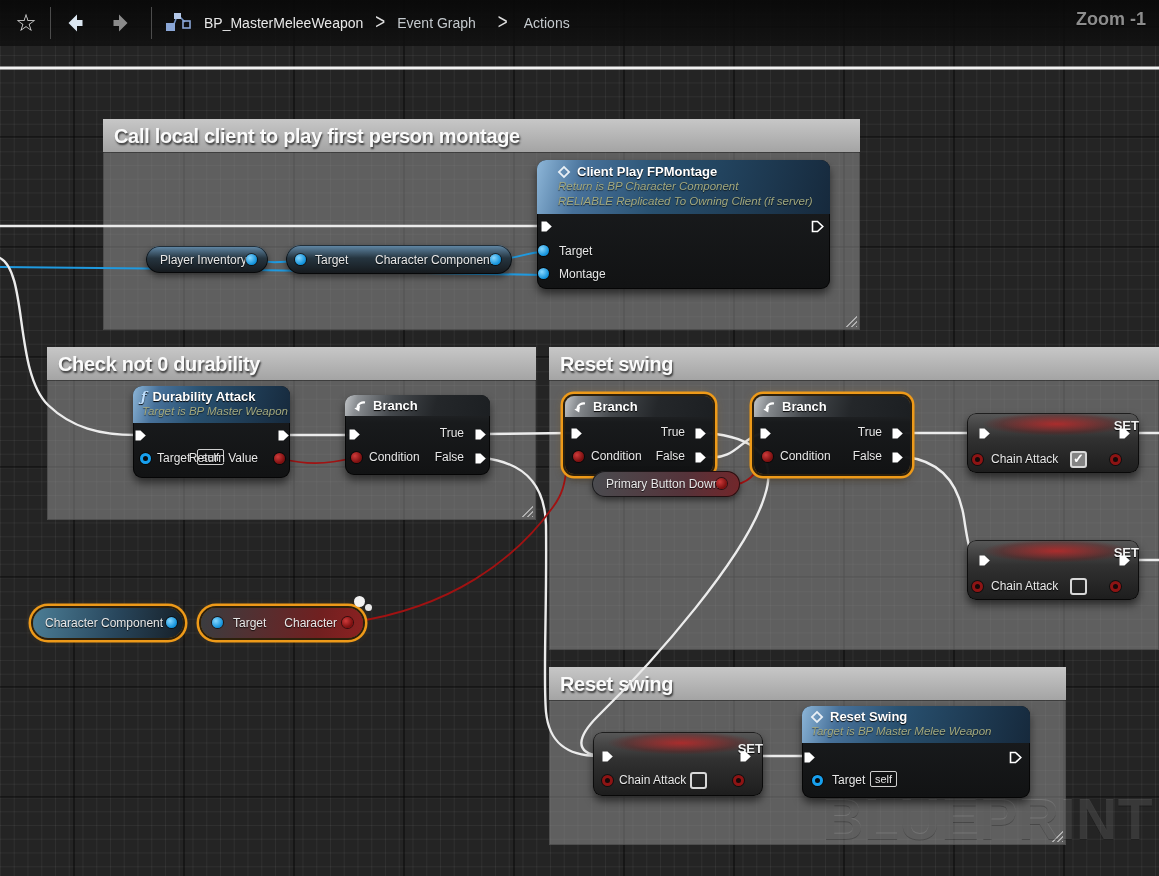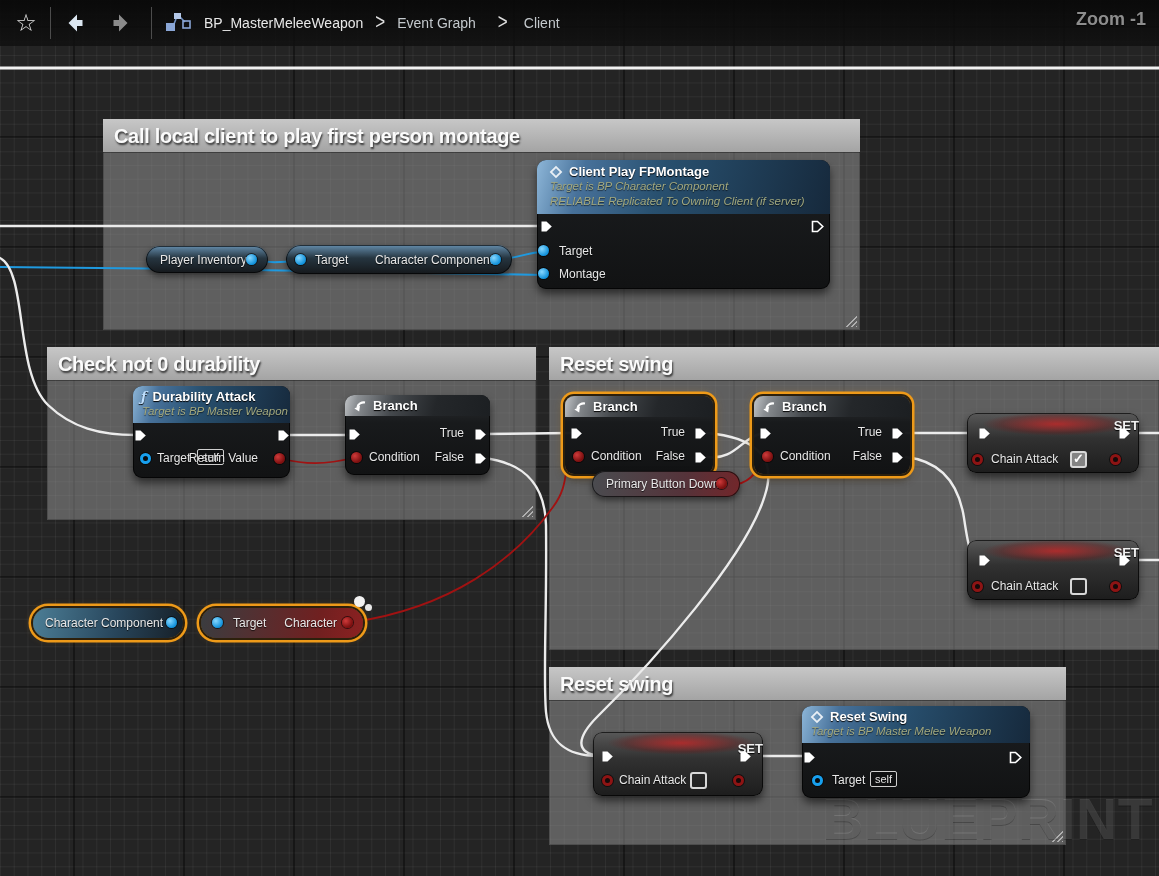--- a/index.html
+++ b/index.html
@@ -22,21 +22,21 @@
   .rhandle{position:absolute;right:3px;bottom:3px;width:13px;height:13px;
            background:repeating-linear-gradient(135deg,transparent 0 2.4px,rgba(255,255,255,.5) 2.4px 3.8px);
            clip-path:polygon(100% 0,100% 100%,0 100%)}
   
   svg.wires{position:absolute;left:0;top:0}
   
   .node{position:absolute;border-radius:9px;
         background:linear-gradient(180deg,rgba(48,51,54,.97),rgba(22,24,26,.97) 34%,rgba(15,16,17,.97));
         box-shadow:0 5px 9px rgba(0,0,0,.55),inset 0 0 0 1px rgba(0,0,0,.7),inset 0 1px 0 rgba(255,255,255,.08)}
   .node.sel{box-shadow:0 0 0 2px rgba(10,10,10,.85),0 0 0 4.5px #ee9a19,0 0 12px rgba(238,154,25,.4),0 5px 9px rgba(0,0,0,.55)}
-  .hdr{border-radius:9px 9px 0 0;padding:4px 8px 5px 12px}
+  .hdr{border-radius:9px 9px 0 0;padding:4px 8px 5px 20px}
   .trow{display:flex;align-items:center;gap:6px;font-weight:bold;font-size:13px;color:#fff;text-shadow:0 1px 1px #000;white-space:nowrap}
   .sub{font-size:11.5px;font-style:italic;color:#a2a87e;text-shadow:0 1px 1px rgba(0,0,0,.6);line-height:1.3;white-space:nowrap;margin-left:1px}
   .hdr.blue{background:linear-gradient(105deg,#8db6d8 0%,#47719a 16%,#28506f 42%,#16293c 100%)}
   .hdr.gray{background:linear-gradient(105deg,#c3c6c9 0%,#8b8f93 9%,#45494d 33%,#24272a 62%,#1c1f22 100%)}
   .setnode{background:radial-gradient(ellipse 95px 15px at 52% 11px,rgba(195,38,38,.8),rgba(120,18,18,.3) 58%,rgba(0,0,0,0) 78%),
                       linear-gradient(180deg,#585858,#313131 42%,#1d1d1d)}
   .settitle{position:absolute;left:0;right:0;text-align:right;font-weight:bold;font-size:13px;color:#f1f1f1;text-shadow:0 1px 1px #000}
   .plabel{position:absolute;font-size:12px;color:#e7e7e7;text-shadow:0 1px 1px rgba(0,0,0,.8);white-space:nowrap;line-height:14px}
   .plabel.r{text-align:right}
   .epin{position:absolute;width:13px;height:13px}
@@ -152,21 +152,21 @@
   </svg>
 
   <div class="node" style="left:537px;top:160px;width:293px;height:129px">
     <div class="hdr blue">
       <div class="trow">
         <svg width="14" height="14" viewBox="0 0 14 14">
             <rect x="3.4" y="3.4" width="7.2" height="7.2" transform="rotate(45 7 7)" fill="none" stroke="#e9eff5" stroke-width="1.8"></rect>
           </svg>
         <span>Client Play FPMontage</span>
       </div>
-      <div class="sub">Target is BP Character Component</div>
+      <div class="sub">Return is BP Character Component</div>
       <div class="sub">RELIABLE Replicated To Owning Client (if server)</div>
     </div>
     <span class="epin" style="left:3px;top:59px"><svg width="13" height="13" viewBox="0 0 13 13">
           <path d="M1.5 1.5 H6.5 L11.8 6.5 L6.5 11.5 H1.5 Z" fill="#fff"></path>
         </svg></span>
     <span class="epin" style="left:274px;top:59px"><svg width="13" height="13" viewBox="0 0 13 13">
           <path d="M1.5 1.5 H6.5 L11.8 6.5 L6.5 11.5 H1.5 Z" fill="none" stroke="#fff" stroke-width="1.6"></path>
         </svg></span>
     <span class="dpin bluef" style="left:1px;top:85px"></span>
     <span class="plabel" style="left:22px;top:84px">Target</span>
@@ -385,17 +385,17 @@
           <path d="M10 13 L12 8 M16 6 L21 11" stroke="#6f90c4" stroke-width="1.6"></path>
           <rect x="2" y="12" width="9" height="8" fill="#8aa6d6"></rect>
           <rect x="10" y="2" width="7" height="6" fill="#b4c8e8"></rect>
           <rect x="19" y="10" width="7" height="7" fill="none" stroke="#8aa6d6" stroke-width="1.6"></rect>
         </svg>
     </div>
     <span class="crumb">BP_MasterMeleeWeapon</span>
     <span class="chev">&gt;</span>
     <span class="crumb dim">Event Graph</span>
     <span class="chev" style="margin-left:14px">&gt;</span>
-    <span class="crumb dim" style="margin-left:12px">Client</span>
+    <span class="crumb dim" style="margin-left:12px">Actions</span>
   </div>
   <span class="zoomlabel">Zoom -1</span>
 
 </div>
 
 </body></html>

